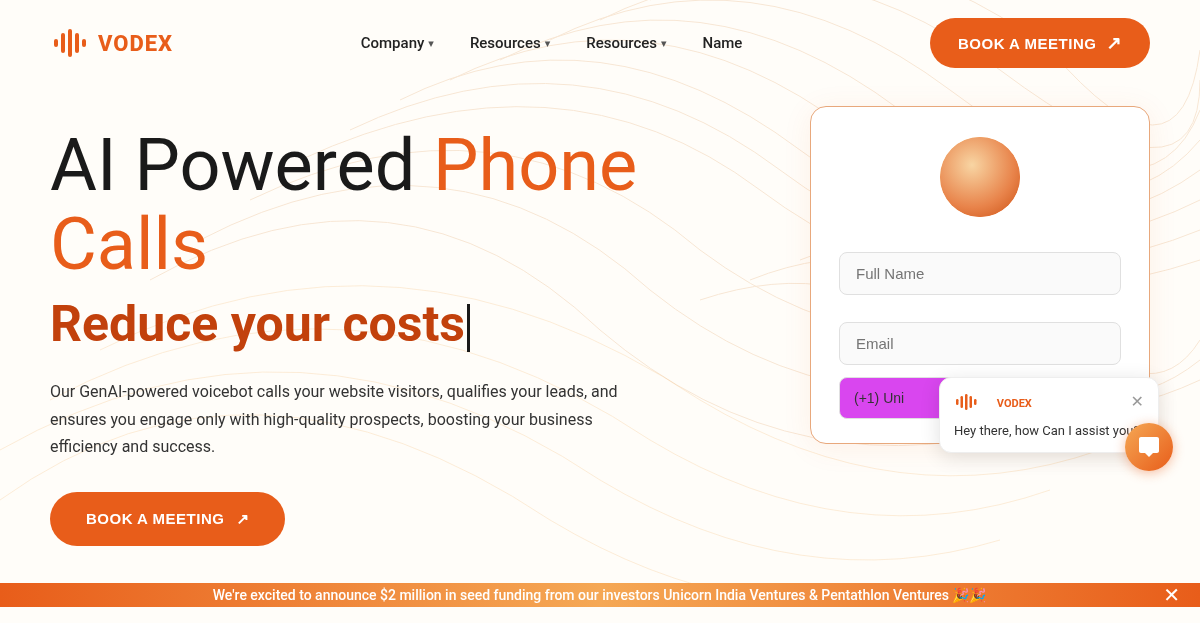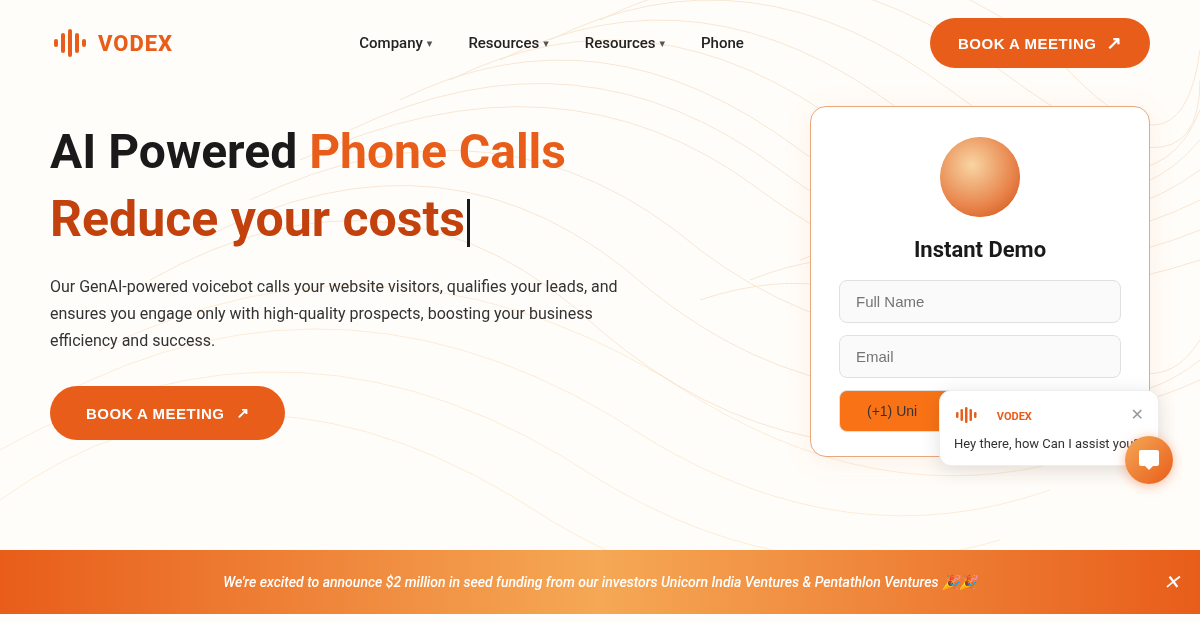--- a/index.html
+++ b/index.html
@@ -99,22 +99,22 @@
       gap: 40px;
       align-items: flex-start;
     }
 
     
     .left-content {
       flex: 1;
       padding-top: 20px;
     }
     .headline {
-      font-size: 48px;
-      font-weight: 700;
+      font-size: 72px;
+      font-weight: 400;
       color: #1a1a1a;
       line-height: 1.1;
       margin-bottom: 10px;
     }
     .headline .orange {
       color: #e85d1a;
     }
     .subheadline {
       font-size: 50px;
       font-weight: 700;
@@ -191,37 +191,38 @@
     .form-input {
       width: 100%;
       padding: 12px 16px;
       border: 1.5px solid #e0e0e0;
       border-radius: 8px;
       font-size: 15px;
       color: #aaa;
       margin-bottom: 12px;
       background: #fafafa;
       outline: none;
+      margin-top: 15px;
     }
     .phone-row {
       display: flex;
       gap: 10px;
     }
     .phone-select-wrapper {
       position: relative;
       width: 130px;
     }
     .phone-select-wrapper select {
       width: 100%;
-      padding: 12px 30px 12px 27px;
+      padding: 12px 30px 12px 14px;
       border: 1.5px solid #e0e0e0;
       border-radius: 8px;
       font-size: 14px;
       color: #333;
-      background: #f97316;
+      background: #d946ef;
       appearance: none;
       cursor: pointer;
     }
     .phone-select-wrapper::after {
       content: '▾';
       position: absolute;
       right: 10px;
       top: 50%;
       transform: translateY(-50%);
       color: #555;
@@ -275,35 +276,34 @@
       align-items: center;
       justify-content: center;
       cursor: pointer;
       z-index: 25;
       box-shadow: 0 2px 12px rgba(232,93,26,0.4);
     }
 
     
     .announcement-bar {
       position: absolute;
-      bottom: 9px;
+      bottom: 16px;
       left: 0;
       right: 0;
       background: linear-gradient(90deg, #e85d1a, #f5a855, #e85d1a);
       color: #fff;
       text-align: center;
-      padding: 24px 60px;
+      padding: 4px 60px;
       font-size: 14px;
       font-weight: 500;
       z-index: 50;
       display: flex;
       align-items: center;
       justify-content: center;
       gap: 8px;
-      font-style: italic;
     }
     .announcement-close {
       position: absolute;
       right: 20px;
       top: 50%;
       transform: translateY(-50%);
       font-size: 20px;
       cursor: pointer;
       color: #fff;
     }
@@ -358,21 +358,21 @@
       <span class="chevron">▾</span>
     </div>
     <div class="nav-item">
       <span>Resources</span>
       <span class="chevron">▾</span>
     </div>
     <div class="nav-item">
       <span>Resources</span>
       <span class="chevron">▾</span>
     </div>
-    <span class="nav-login">Phone</span>
+    <span class="nav-login">Name</span>
   </nav>
 
   <button class="book-meeting-btn">
     <span>BOOK A MEETING</span>
     <span class="arrow">↗</span>
   </button>
 </header>
 
 <main class="main">
 
@@ -387,21 +387,20 @@
     <button class="cta-btn">
       <span>BOOK A MEETING</span>
       <span>↗</span>
     </button>
   </div>
 
   <div class="right-card">
     <div class="card-avatar">
       <div class="avatar-inner"></div>
     </div>
-    <div class="card-title">Instant Demo</div>
     <input class="form-input" type="text" placeholder="Full Name" style="">
     <input class="form-input" type="email" placeholder="Email" style="">
     <div class="phone-row">
       <div class="phone-select-wrapper">
         <select>
           <option>(+1) Uni</option>
           <option>(+44) United Kingdom</option>
           <option>(+91) India</option>
           <option>(+61) Australia</option>
         </select>

